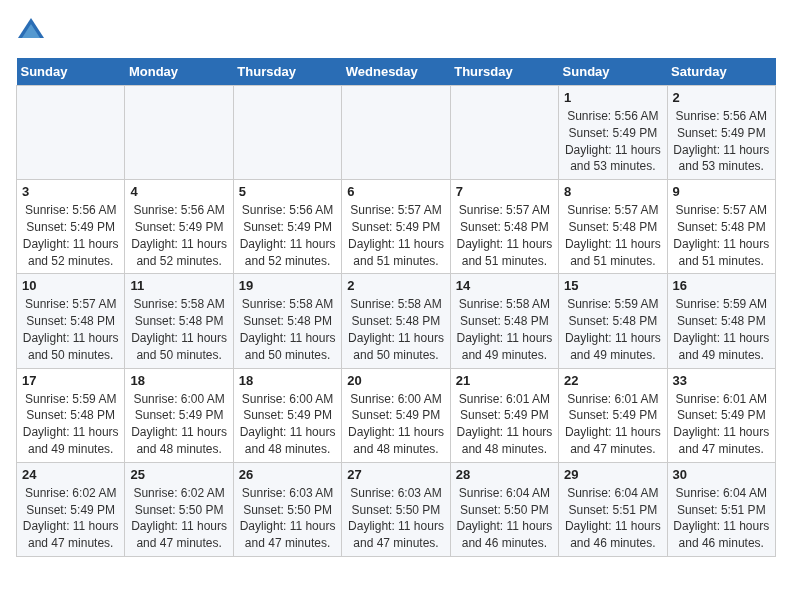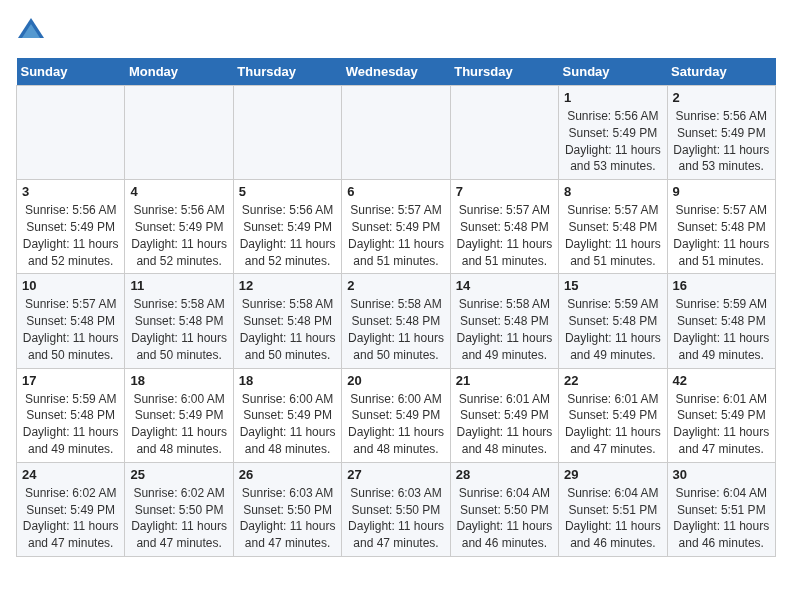--- a/index.html
+++ b/index.html
@@ -202,21 +202,21 @@
 and 50 minutes.</div>
         </td>
         <td>
           <span class="day-num">11</span>
           <div class="day-info" style="white-space: pre-line;">Sunrise: 5:58 AM
 Sunset: 5:48 PM
 Daylight: 11 hours
 and 50 minutes.</div>
         </td>
         <td>
-          <span class="day-num">12</span>
+          <span class="day-num">19</span>
           <div class="day-info" style="white-space: pre-line;">Sunrise: 5:58 AM
 Sunset: 5:48 PM
 Daylight: 11 hours
 and 50 minutes.</div>
         </td>
         <td>
           <span class="day-num">2</span>
           <div class="day-info" style="white-space: pre-line;">Sunrise: 5:58 AM
 Sunset: 5:48 PM
 Daylight: 11 hours
@@ -281,21 +281,21 @@
 and 48 minutes.</div>
         </td>
         <td>
           <span class="day-num">22</span>
           <div class="day-info" style="white-space: pre-line;">Sunrise: 6:01 AM
 Sunset: 5:49 PM
 Daylight: 11 hours
 and 47 minutes.</div>
         </td>
         <td>
-          <span class="day-num">42</span>
+          <span class="day-num">33</span>
           <div class="day-info" style="white-space: pre-line;">Sunrise: 6:01 AM
 Sunset: 5:49 PM
 Daylight: 11 hours
 and 47 minutes.</div>
         </td>
       </tr>
       <tr>
         <td>
           <span class="day-num">24</span>
           <div class="day-info" style="white-space: pre-line;">Sunrise: 6:02 AM

